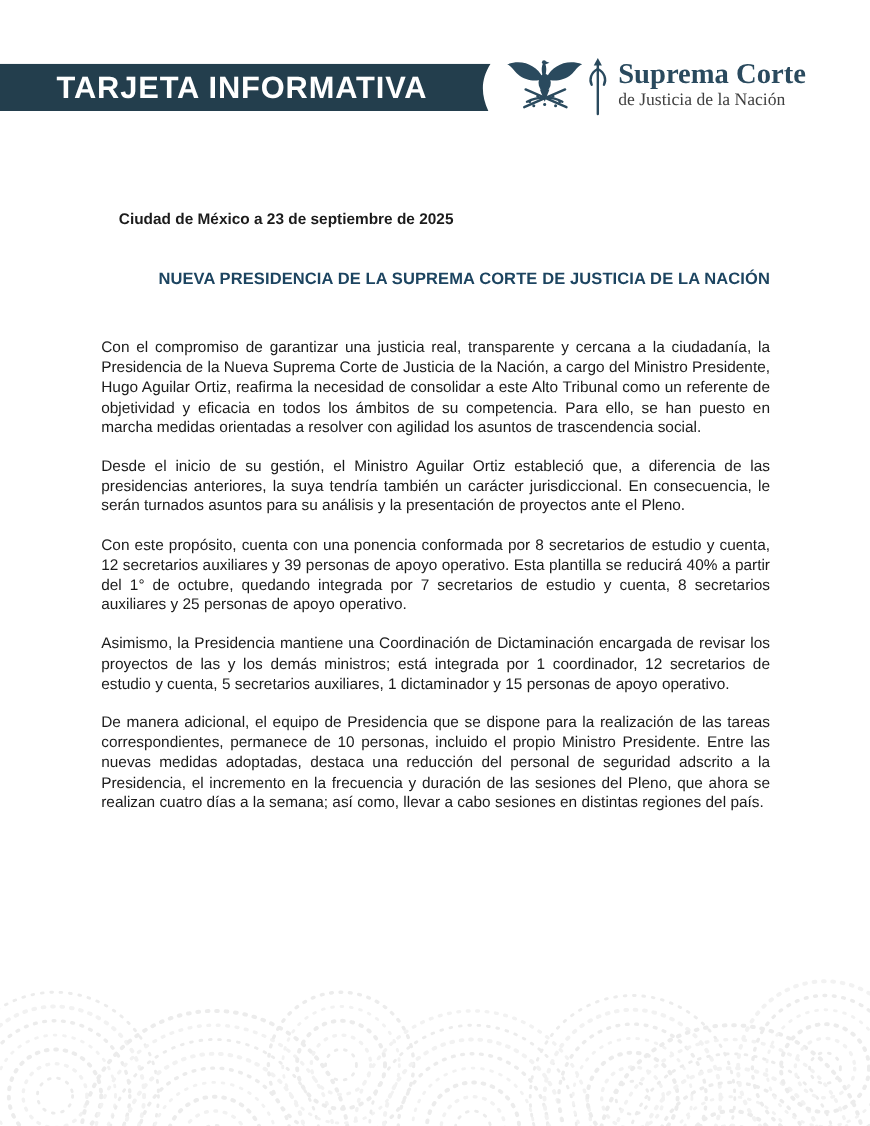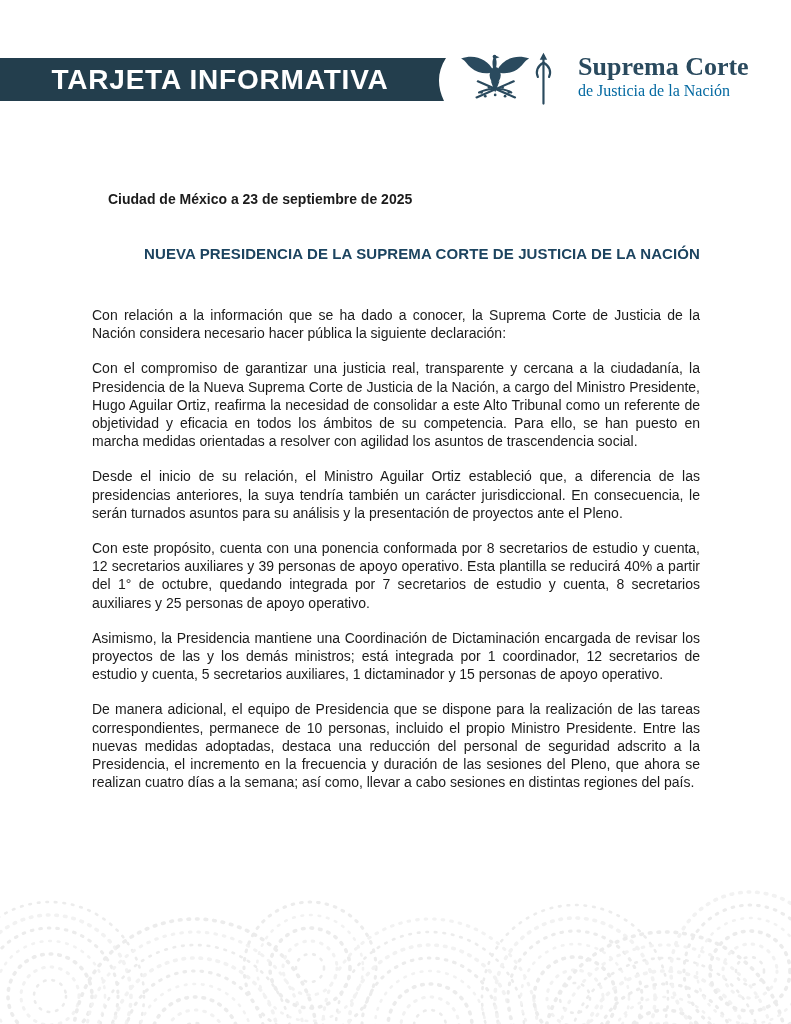--- a/index.html
+++ b/index.html
@@ -13,30 +13,30 @@
   }
   
   .banner{position:absolute;top:58px;left:0;width:447px;height:43px;}
   .banner svg{position:absolute;top:0;left:0;width:447px;height:43px;}
   .banner-label{
     position:absolute;top:0;left:0;width:440px;height:43px;
     display:flex;align-items:center;justify-content:center;
     color:#ffffff;font-weight:700;font-size:28px;letter-spacing:0.8px;
     padding-bottom:1px;
   }
-  .logo{position:absolute;top:51px;left:458px;display:flex;align-items:flex-start;gap:24px;}
+  .logo{position:absolute;top:51px;left:458px;display:flex;align-items:flex-start;gap:8px;}
   .eagle-svg{width:96px;height:60px;flex:0 0 auto;}
   .logo-text{padding-top:3px;}
   .logo-title{
     font-family:"Liberation Serif", serif;font-weight:700;
     font-size:26px;line-height:1.02;color:#2a4a5e;white-space:nowrap;
   }
   .logo-subtitle{
     font-family:"Liberation Serif", serif;
-    font-size:16px;line-height:1.1;color:#0369a1;margin-top:1px;white-space:nowrap;
+    font-size:16px;line-height:1.1;color:#404040;margin-top:1px;white-space:nowrap;
   }
   
   .content{position:absolute;left:92px;top:175px;width:608px;color:#1b1b1b;}
   .dateline{margin:16px;font-weight:700;font-size:14px;line-height:17px;}
   .doc-title{
     margin:37px 0 0;text-align:right;
     font-weight:700;font-size:15px;line-height:18px;
     color:#1c4460;letter-spacing:0.1px;
   }
   .para{margin:17px 0 0;font-size:14px;line-height:18.2px;text-align:justify;}
@@ -88,23 +88,22 @@
       <div class="logo-text">
         <div class="logo-title">Suprema Corte</div>
         <div class="logo-subtitle">de Justicia de la Nación</div>
       </div>
     </div>
   </header>
 
   <main class="content">
     <p class="dateline">Ciudad de México a 23 de septiembre de 2025</p>
     <h1 class="doc-title">NUEVA PRESIDENCIA DE LA SUPREMA CORTE DE JUSTICIA DE LA NACIÓN</h1>
-    <p class="para">Con relación a la información que se ha dado a conocer, la Suprema Corte de Justicia de la Nación considera necesario hacer pública la siguiente declaración:</p>
     <p class="para">Con el compromiso de garantizar una justicia real, transparente y cercana a la ciudadanía, la Presidencia de la Nueva Suprema Corte de Justicia de la Nación, a cargo del Ministro Presidente, Hugo Aguilar Ortiz, reafirma la necesidad de consolidar a este Alto Tribunal como un referente de objetividad y eficacia en todos los ámbitos de su competencia. Para ello, se han puesto en marcha medidas orientadas a resolver con agilidad los asuntos de trascendencia social.</p>
-    <p class="para">Desde el inicio de su relación, el Ministro Aguilar Ortiz estableció que, a diferencia de las presidencias anteriores, la suya tendría también un carácter jurisdiccional. En consecuencia, le serán turnados asuntos para su análisis y la presentación de proyectos ante el Pleno.</p>
+    <p class="para">Desde el inicio de su gestión, el Ministro Aguilar Ortiz estableció que, a diferencia de las presidencias anteriores, la suya tendría también un carácter jurisdiccional. En consecuencia, le serán turnados asuntos para su análisis y la presentación de proyectos ante el Pleno.</p>
     <p class="para">Con este propósito, cuenta con una ponencia conformada por 8 secretarios de estudio y cuenta, 12 secretarios auxiliares y 39 personas de apoyo operativo. Esta plantilla se reducirá 40% a partir del 1° de octubre, quedando integrada por 7 secretarios de estudio y cuenta, 8 secretarios auxiliares y 25 personas de apoyo operativo.</p>
     <p class="para">Asimismo, la Presidencia mantiene una Coordinación de Dictaminación encargada de revisar los proyectos de las y los demás ministros; está integrada por 1 coordinador, 12 secretarios de estudio y cuenta, 5 secretarios auxiliares, 1 dictaminador y 15 personas de apoyo operativo.</p>
     <p class="para">De manera adicional, el equipo de Presidencia que se dispone para la realización de las tareas correspondientes, permanece de 10 personas, incluido el propio Ministro Presidente. Entre las nuevas medidas adoptadas, destaca una reducción del personal de seguridad adscrito a la Presidencia, el incremento en la frecuencia y duración de las sesiones del Pleno, que ahora se realizan cuatro días a la semana; así como, llevar a cabo sesiones en distintas regiones del país.</p>
   </main>
 
   <svg class="watermark" viewBox="0 0 791 148">
       <circle cx="50" cy="120" r="16" fill="none" stroke="#ececec" stroke-width="2.6" stroke-dasharray="1.6 7" stroke-linecap="round"></circle>
       <circle cx="50" cy="120" r="29" fill="none" stroke="#f2f2f2" stroke-width="3.1" stroke-dasharray="1.6 7" stroke-linecap="round"></circle>
       <circle cx="50" cy="120" r="42" fill="none" stroke="#ececec" stroke-width="3.6" stroke-dasharray="1.6 7" stroke-linecap="round"></circle>
       <circle cx="50" cy="120" r="55" fill="none" stroke="#f2f2f2" stroke-width="2.6" stroke-dasharray="1.6 7" stroke-linecap="round"></circle>

